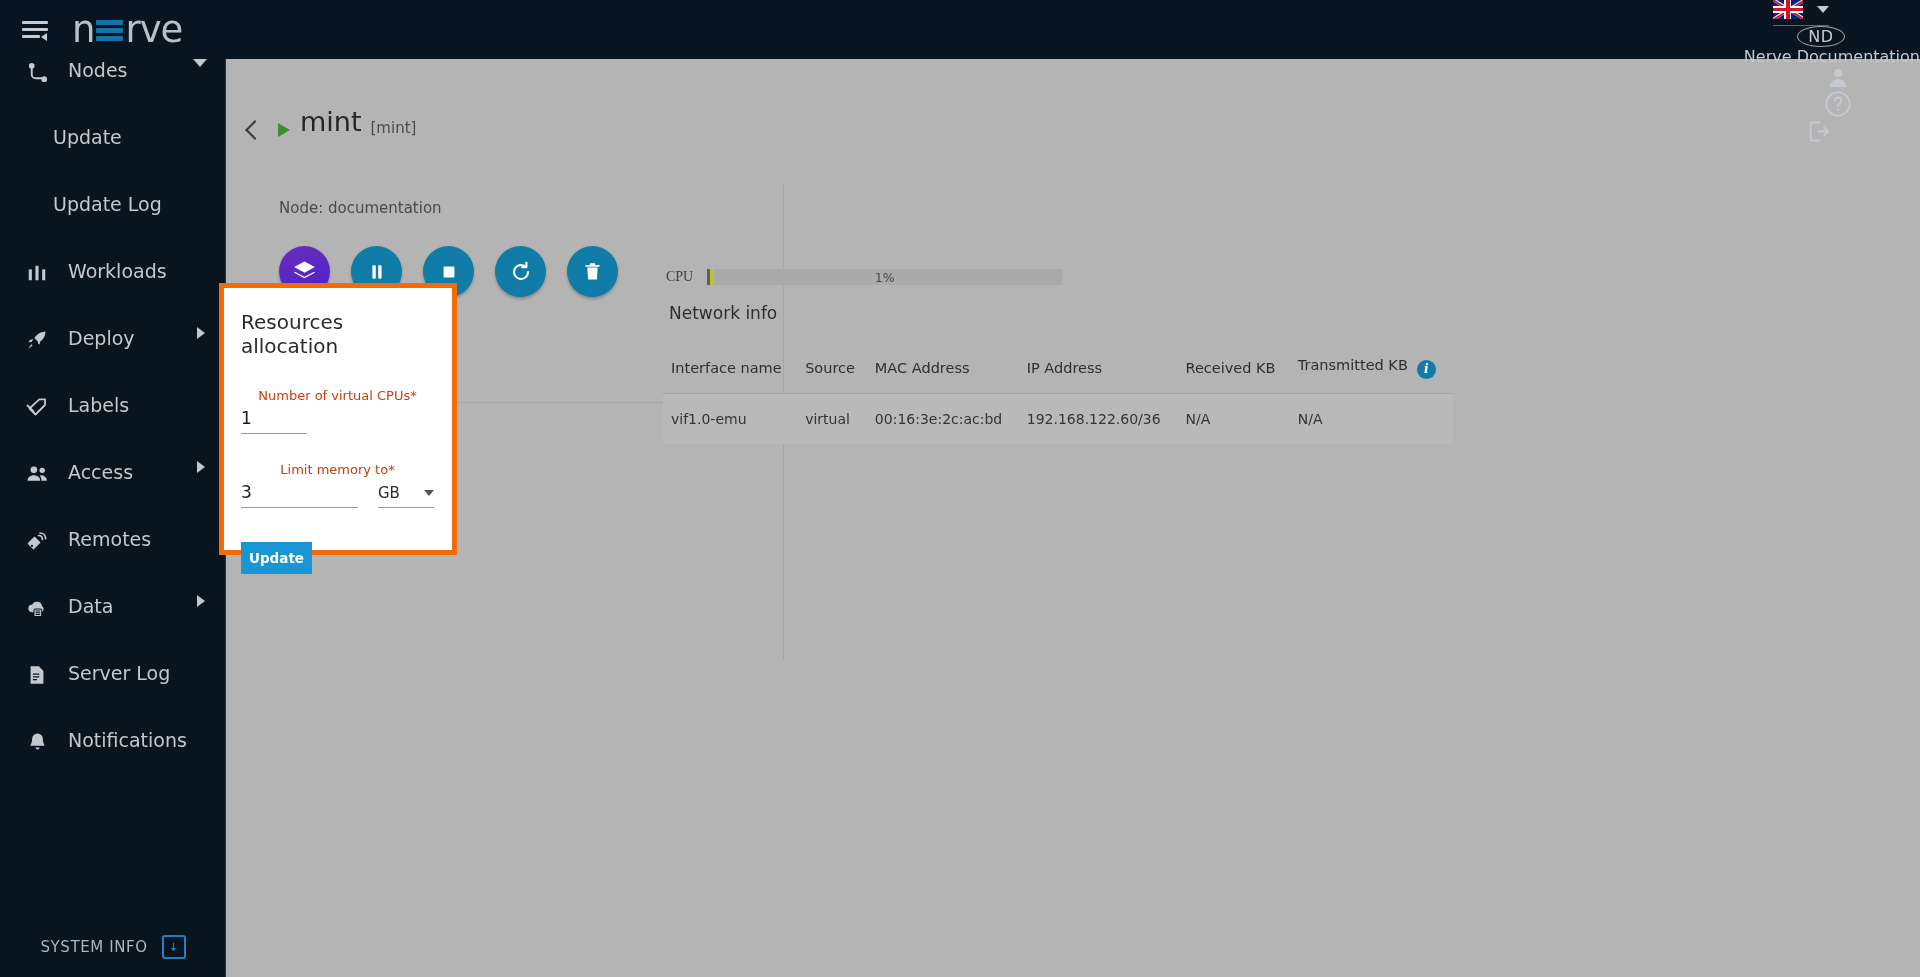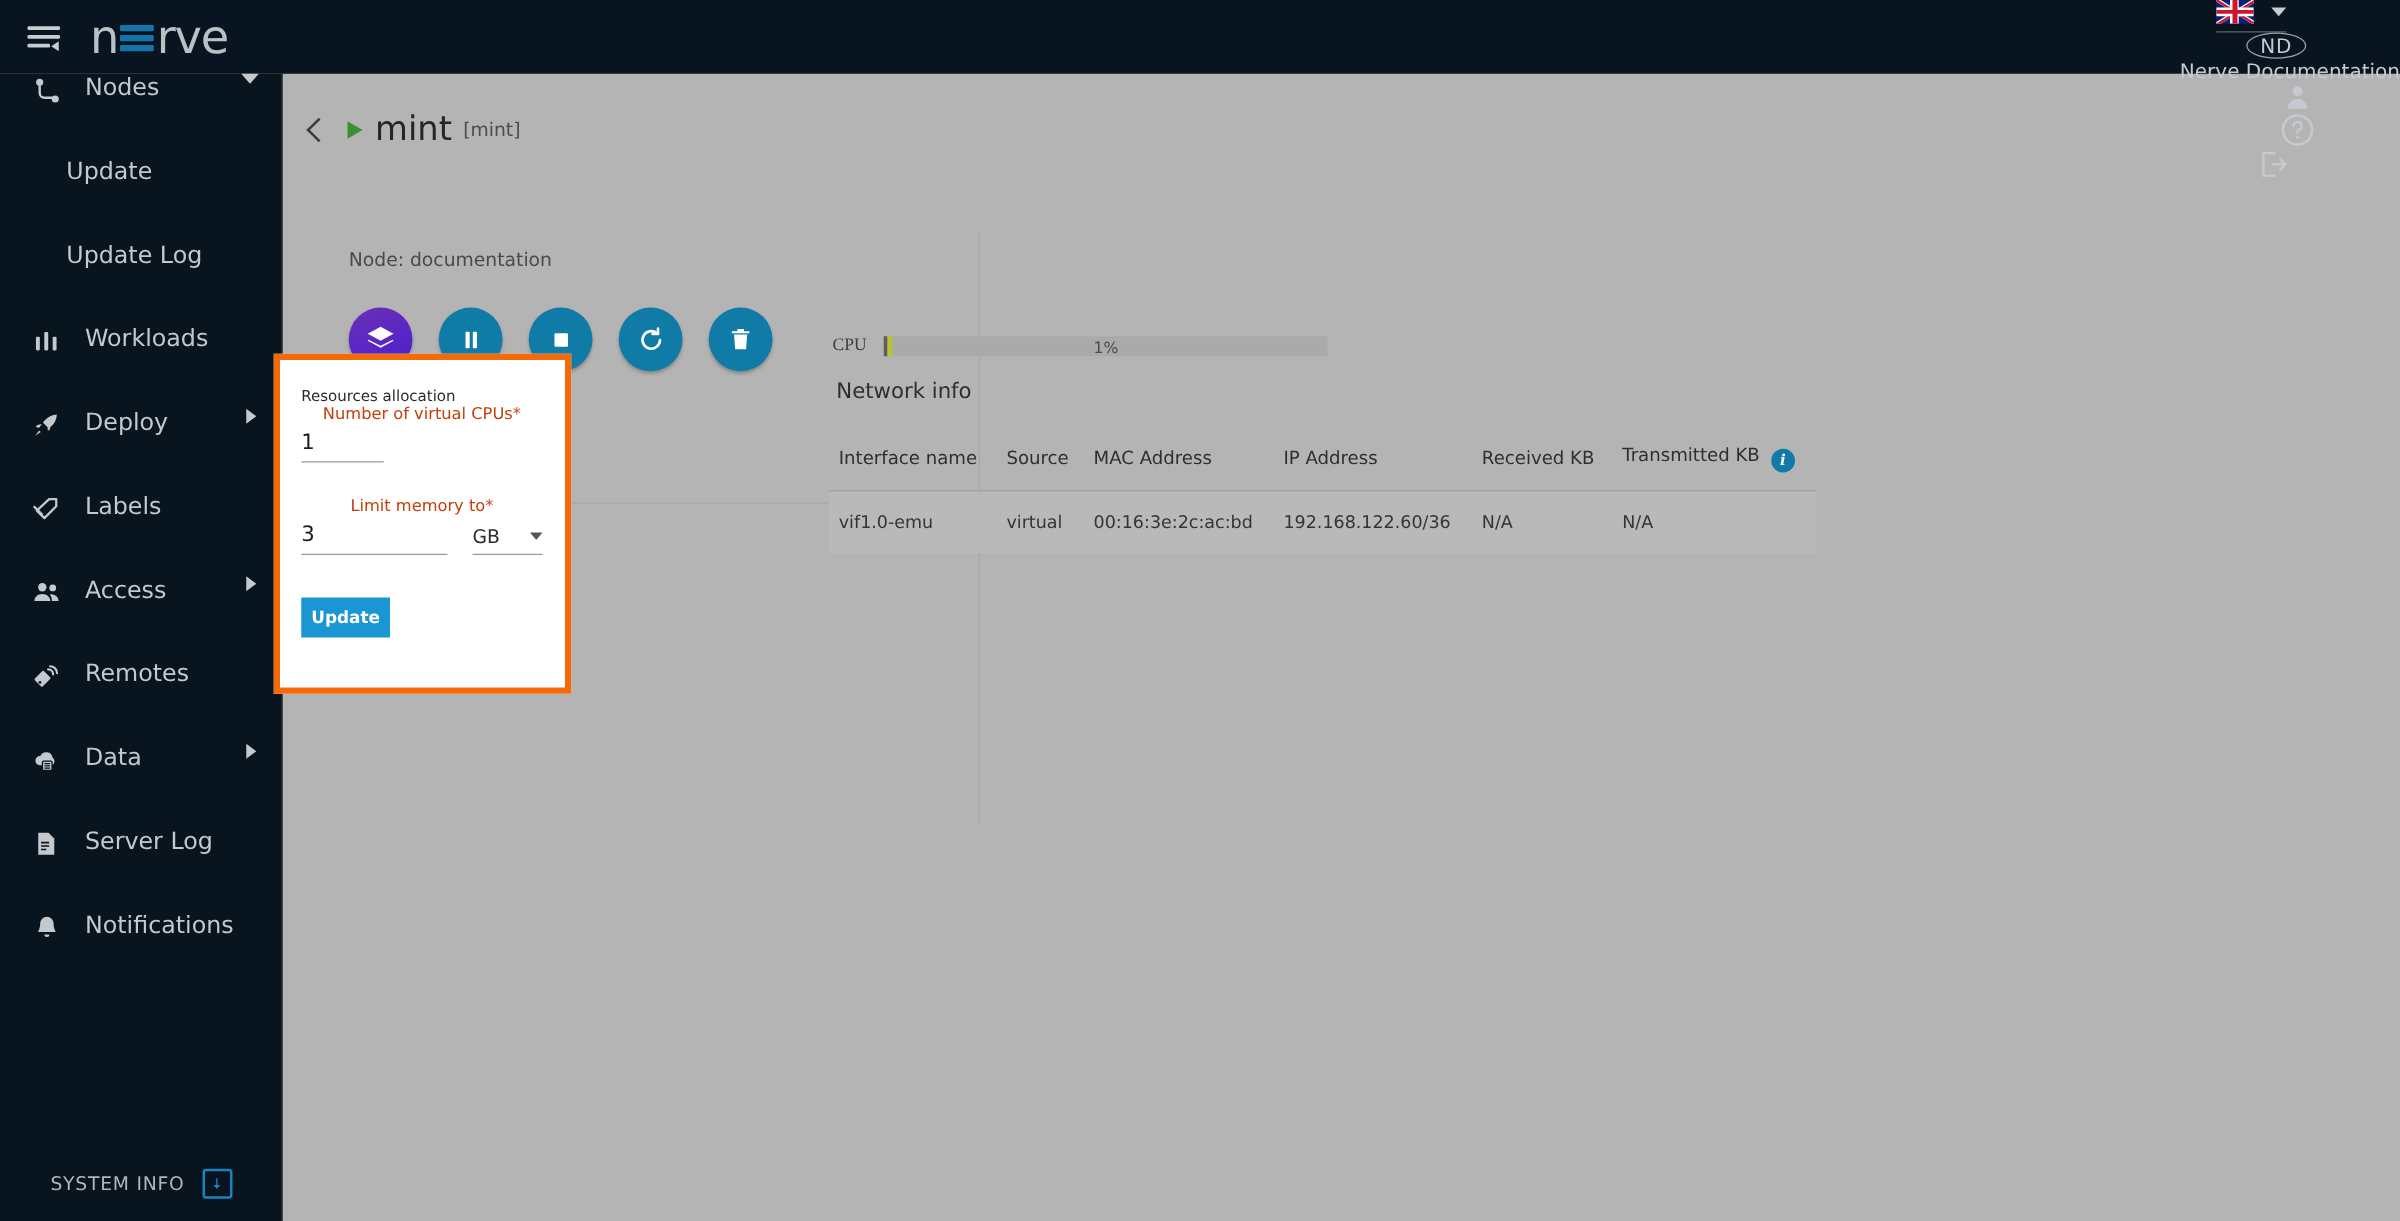--- a/index.html
+++ b/index.html
@@ -114,21 +114,21 @@
     display: flex; align-items: center; justify-content: center; gap: 14px;
     color: #b0b6bb; font-size: 15px; letter-spacing: .6px; cursor: pointer;
   }
   .dlbox {
     width: 24px; height: 24px; border: 2px solid #1a83c4; border-radius: 3px;
     display: flex; align-items: center; justify-content: center;
   }
 
   
   .main { position: absolute; left: 226px; top: 59px; width: 1694px; height: 918px; }
-  .crumb { position: absolute; left: 22px; top: 29px; display: flex; align-items: center; }
+  .crumb { position: absolute; left: 22px; top: 47px; display: flex; align-items: flex-end; }
   .back-chev {
     width: 14px; height: 14px; border-left: 2.5px solid #3a3a3a; border-bottom: 2.5px solid #3a3a3a;
     transform: rotate(45deg); margin-right: 16px; cursor: pointer;
   }
   .play-tri {
     width: 0; height: 0; border-top: 7px solid transparent; border-bottom: 7px solid transparent;
     border-left: 12px solid #3a8f2e; margin-right: 10px;
   }
   .title-main { font-size: 27px; color: #262626; font-weight: 400; }
   .title-sub { font-size: 15px; color: #4c4c4c; margin-left: 9px; }
@@ -146,21 +146,21 @@
 
   .hdivider { position: absolute; left: 40px; top: 343px; width: 675px; height: 1px; background: #a6a6a6; }
   .vdivider { position: absolute; left: 557px; top: 126px; width: 1px; height: 475px; background: #a6a6a6; }
 
   
   .res-card {
     position: absolute; left: -7px; top: 224px; width: 238px; height: 272px;
     background: #fff; border: 5px solid #f26a0a;
   }
   .res-card .inner { padding: 22px 18px 0 17px; }
-  .res-title { font-size: 12px; color: #2b2b2b; }
+  .res-title { font-size: 20px; color: #2b2b2b; margin-bottom: 30px; }
   .field { margin-bottom: 28px; position: relative; }
   .flabel { font-size: 13px; color: #c2410c; margin-bottom: 5px; text-align: center; }
   .fvalue {
     font-size: 17px; color: #1d1d1d; padding-bottom: 5px;
     border-bottom: 1px solid #9a9a9a;
   }
   .field.cpu .fvalue { width: 66px; }
   .row-mem { display: flex; align-items: flex-end; gap: 20px; }
   .mem-input { flex: 1; }
   .unit-select {

